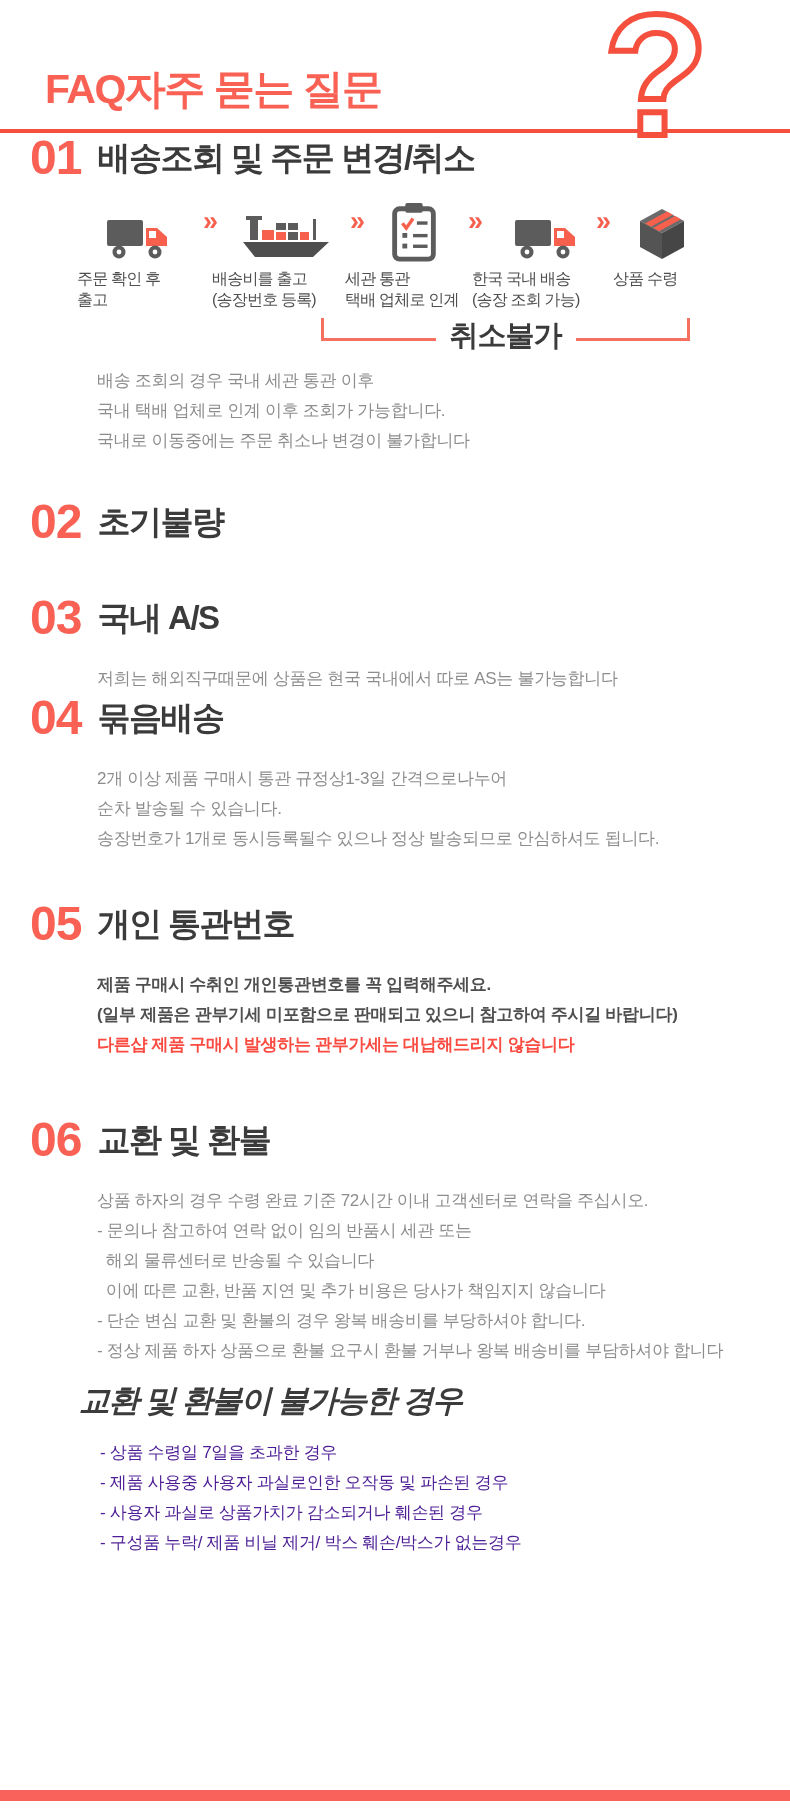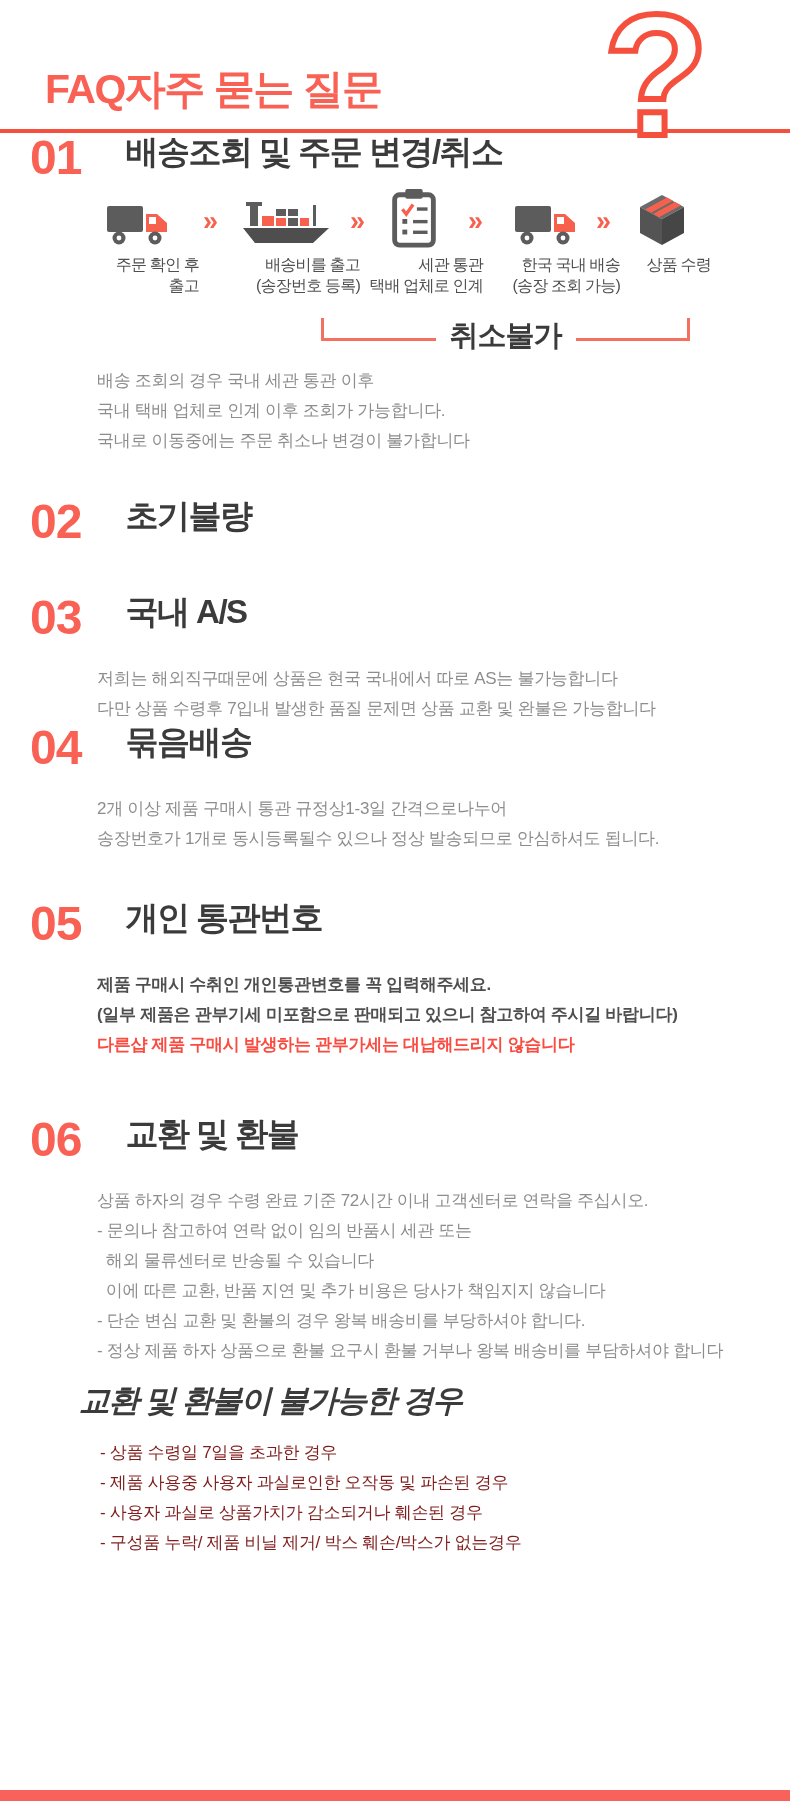--- a/index.html
+++ b/index.html
@@ -19,37 +19,37 @@
     white-space:nowrap;
   }
   .title-underline {
     position:absolute; left:0; top:129px; width:790px; height:4px;
     background:#f5503e;
   }
   .qmark { position:absolute; left:601px; top:2px; z-index:2; }
 
   
   .section { position:relative; padding-left:30px; }
-  .sec-head { display:flex; align-items:flex-start;gap:28px; }
+  .sec-head { display:flex; align-items:center; }
   .sec-num {
     font-size:48px; font-weight:800; color:#fa6155; line-height:1;
     letter-spacing:-1px;
   }
   .sec-title {
     font-size:33px; font-weight:700; color:#3b3b3b; letter-spacing:-1.5px;
     margin-left:16px; line-height:1.1;
   }
   .body { padding-left:67px; margin-top:22px; }
   .body p { font-size:17px; line-height:30px; color:#8d8d8d; white-space:pre-wrap; letter-spacing:-0.3px; }
   .body p.strong { color:#4f4f4f; font-weight:700; }
   .body p.warn { color:#fa4b41; font-weight:700; }
 
   
   .flow { position:relative; height:103px; margin-top:10px; margin-left:-30px; }
-  .step { position:absolute; top:0; text-align:right; }
+  .step { position:absolute; top:14px; text-align:left; }
   .step .icon-box { height:56px; display:flex; align-items:flex-end; justify-content:center; }
   .step .lbl { margin-top:6px; font-size:16px; line-height:21px; color:#4f4f4f; letter-spacing:-0.8px; white-space:nowrap; }
   .step1 { left:77px;  width:122px; }
   .step2 { left:212px; width:148px; }
   .step3 { left:345px; width:138px; }
   .step4 { left:472px; width:148px; }
   .step5 { left:613px; width:98px; }
   .flow-arrow {
     position:absolute; top:14px; font-size:27px; font-weight:700; color:#f8604e;
   }
@@ -66,21 +66,21 @@
     font-size:29px; font-weight:700; color:#3b3b3b; letter-spacing:-1px;
     margin:0 14px; transform:translateY(9px); line-height:1;
   }
 
   
   .sub-title {
     padding-left:79px; margin-top:14px;
     font-size:31px; font-weight:700; color:#3b3b3b; letter-spacing:-1.5px;font-style:italic;
   }
   .final-list { padding-left:100px; margin-top:16px; }
-  .final-list p { font-size:17px; line-height:30px; color:#7f1d1d; white-space:pre-wrap; letter-spacing:-0.3px; }
+  .final-list p { font-size:17px; line-height:30px; color:#4c1d95; white-space:pre-wrap; letter-spacing:-0.3px; }
 
   .bottom-bar { position:absolute; left:0; top:1790px; width:790px; height:11px; background:#f8625a; }
 
   
   .mt01 { margin-top:19px; }
   .mt02 { margin-top:42px; }
   .mt03 { margin-top:48px; }
   .mt04 { }
   .mt05 { margin-top:46px; }
   .mt06 { margin-top:56px; }
@@ -220,31 +220,31 @@
     </div>
   </div>
 
   <div class="section mt03">
     <div class="sec-head">
       <span class="sec-num">03</span>
       <span class="sec-title">국내 A/S</span>
     </div>
     <div class="body">
         <p>저희는 해외직구때문에 상품은 현국 국내에서 따로 AS는 불가능합니다</p>
-        <p>다만 상품 수령후 7입내 발생한 품질 문제면 상품 교환 및 완불은 가능합니다</p>
       </div>
   </div>
 
   <div class="section mt04">
     <div class="sec-head">
       <span class="sec-num">04</span>
       <span class="sec-title">묶음배송</span>
     </div>
     <div class="body">
         <p>2개 이상 제품 구매시 통관 규정상1-3일 간격으로나누어</p>
+        <p>순차 발송될 수 있습니다.</p>
         <p>송장번호가 1개로 동시등록될수 있으나 정상 발송되므로 안심하셔도 됩니다.</p>
       </div>
   </div>
 
   <div class="section mt05">
     <div class="sec-head">
       <span class="sec-num">05</span>
       <span class="sec-title">개인 통관번호</span>
     </div>
     <div class="body" style="line-height:29px;">

